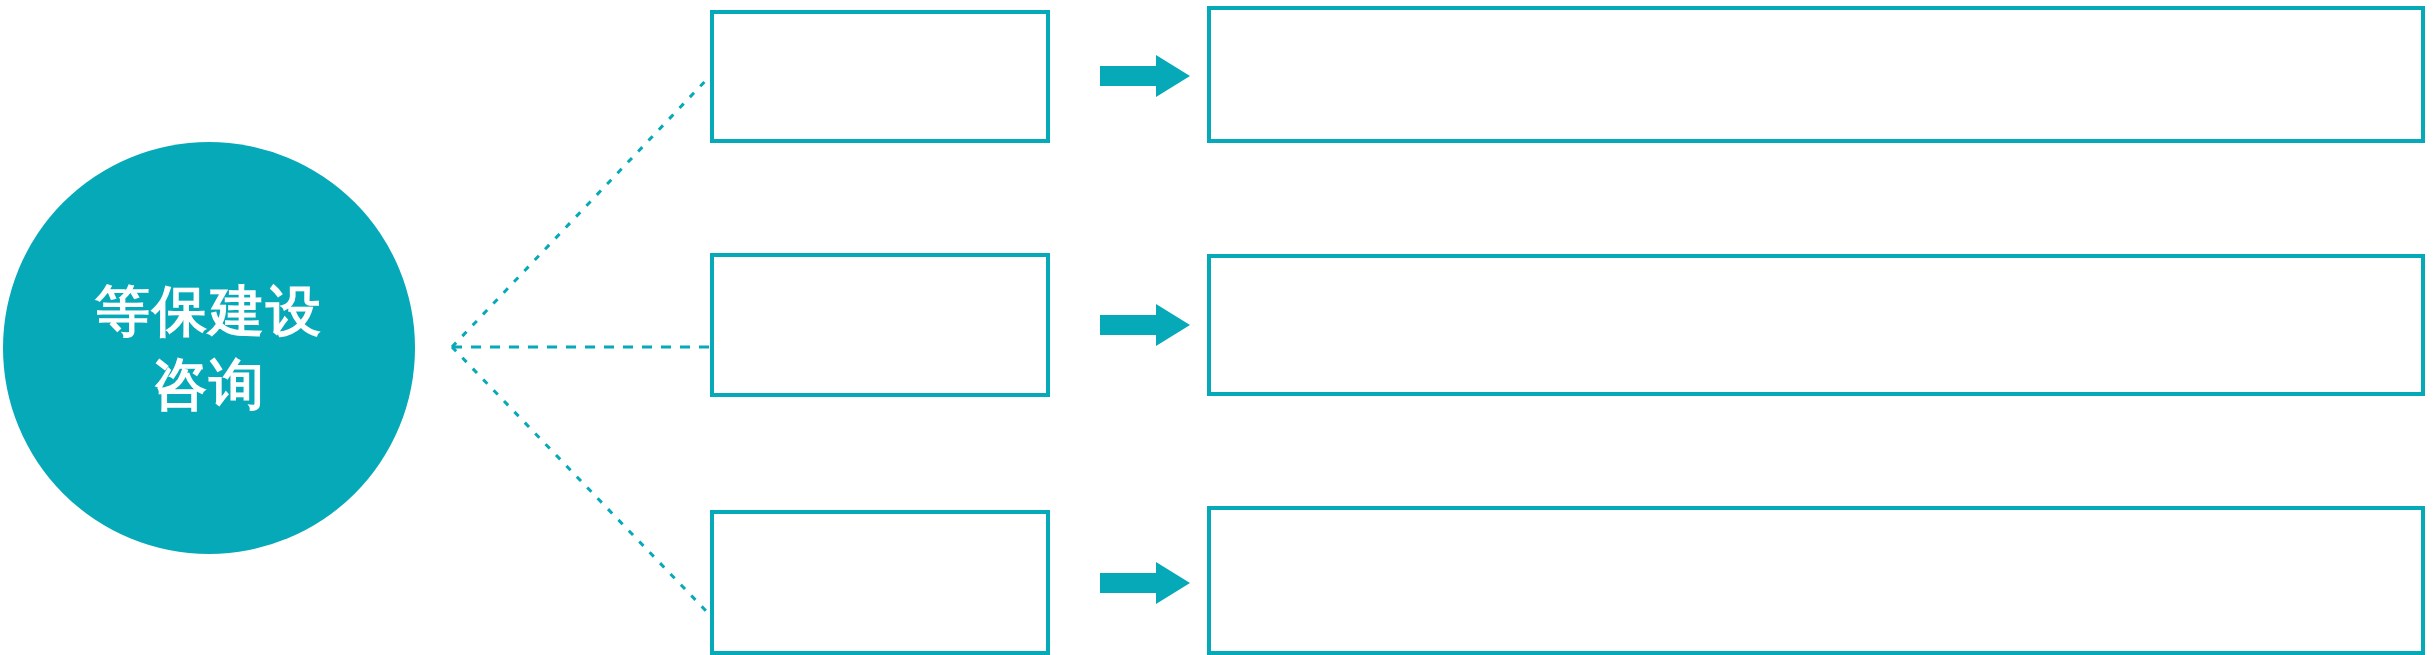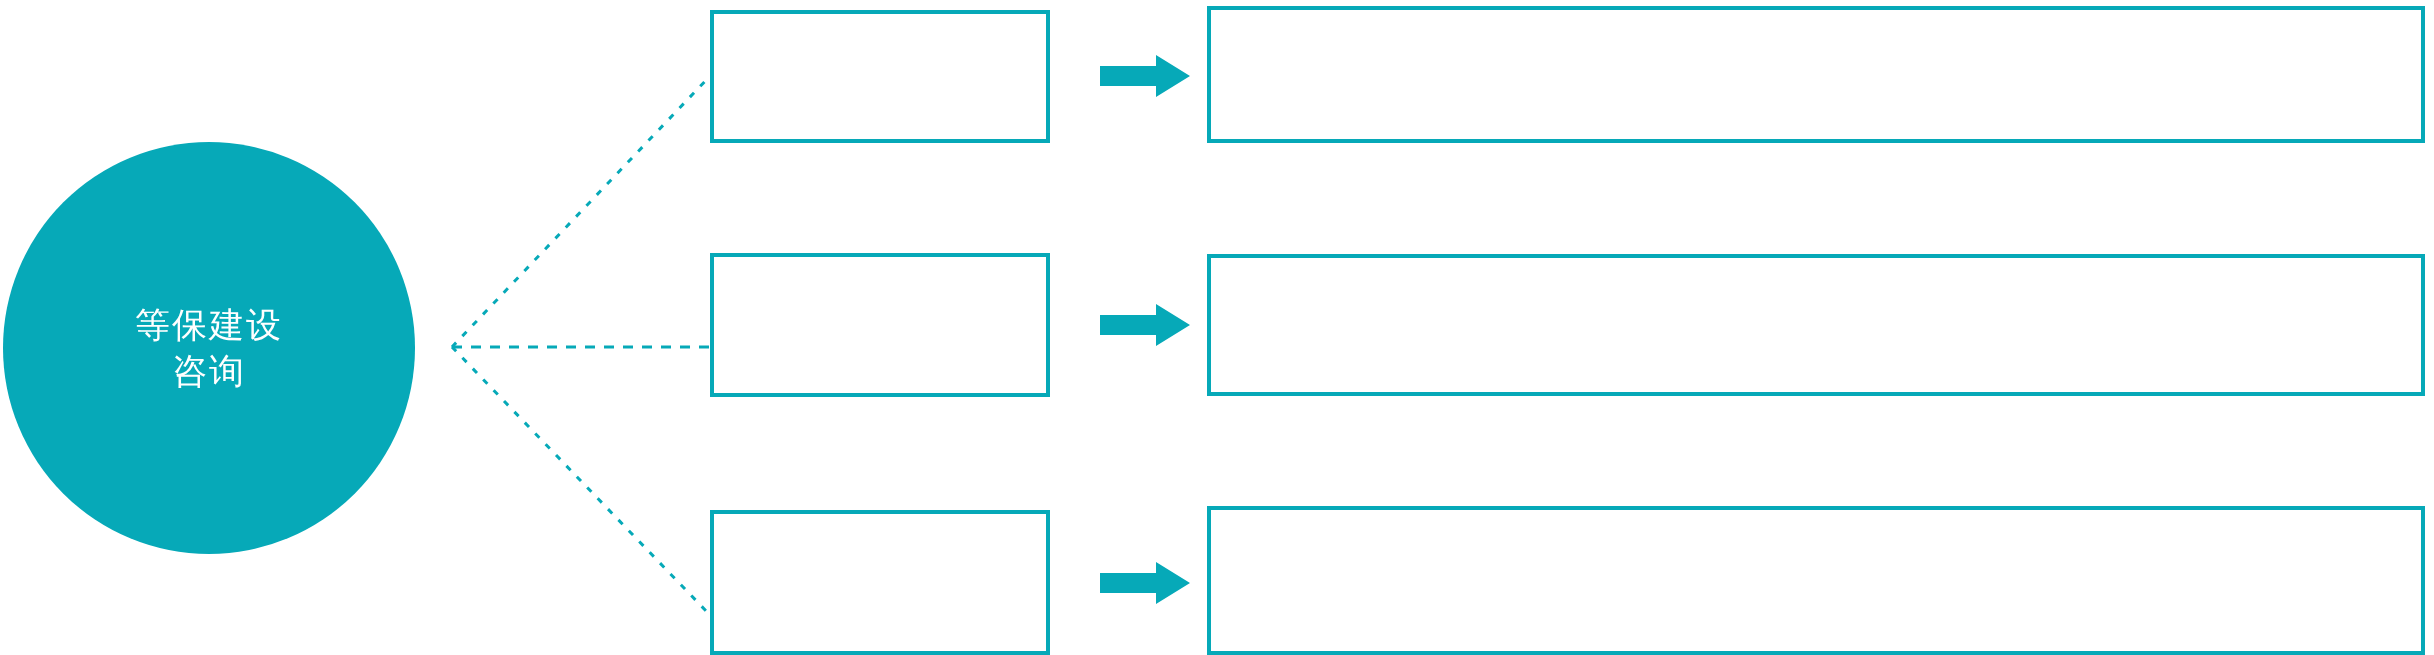--- a/index.html
+++ b/index.html
@@ -29,26 +29,26 @@
     border-radius: 50%;
     background: #06A9B8;
     display: flex;
     flex-direction: column;
     align-items: center;
     justify-content: center;
     box-sizing: border-box;
   }
   .hub-label {
     color: #ffffff;
-    font-size: 35px;
+    font-size: 55px;
     line-height: 1.32;
     letter-spacing: 2px;
     text-align: center;
     white-space: pre-line;
-    font-weight: 400;
+    font-weight: 700;
   }
 
   
   .connectors {
     position: absolute;
     left: 0;
     top: 0;
     width: 2434px;
     height: 655px;
     pointer-events: none;

